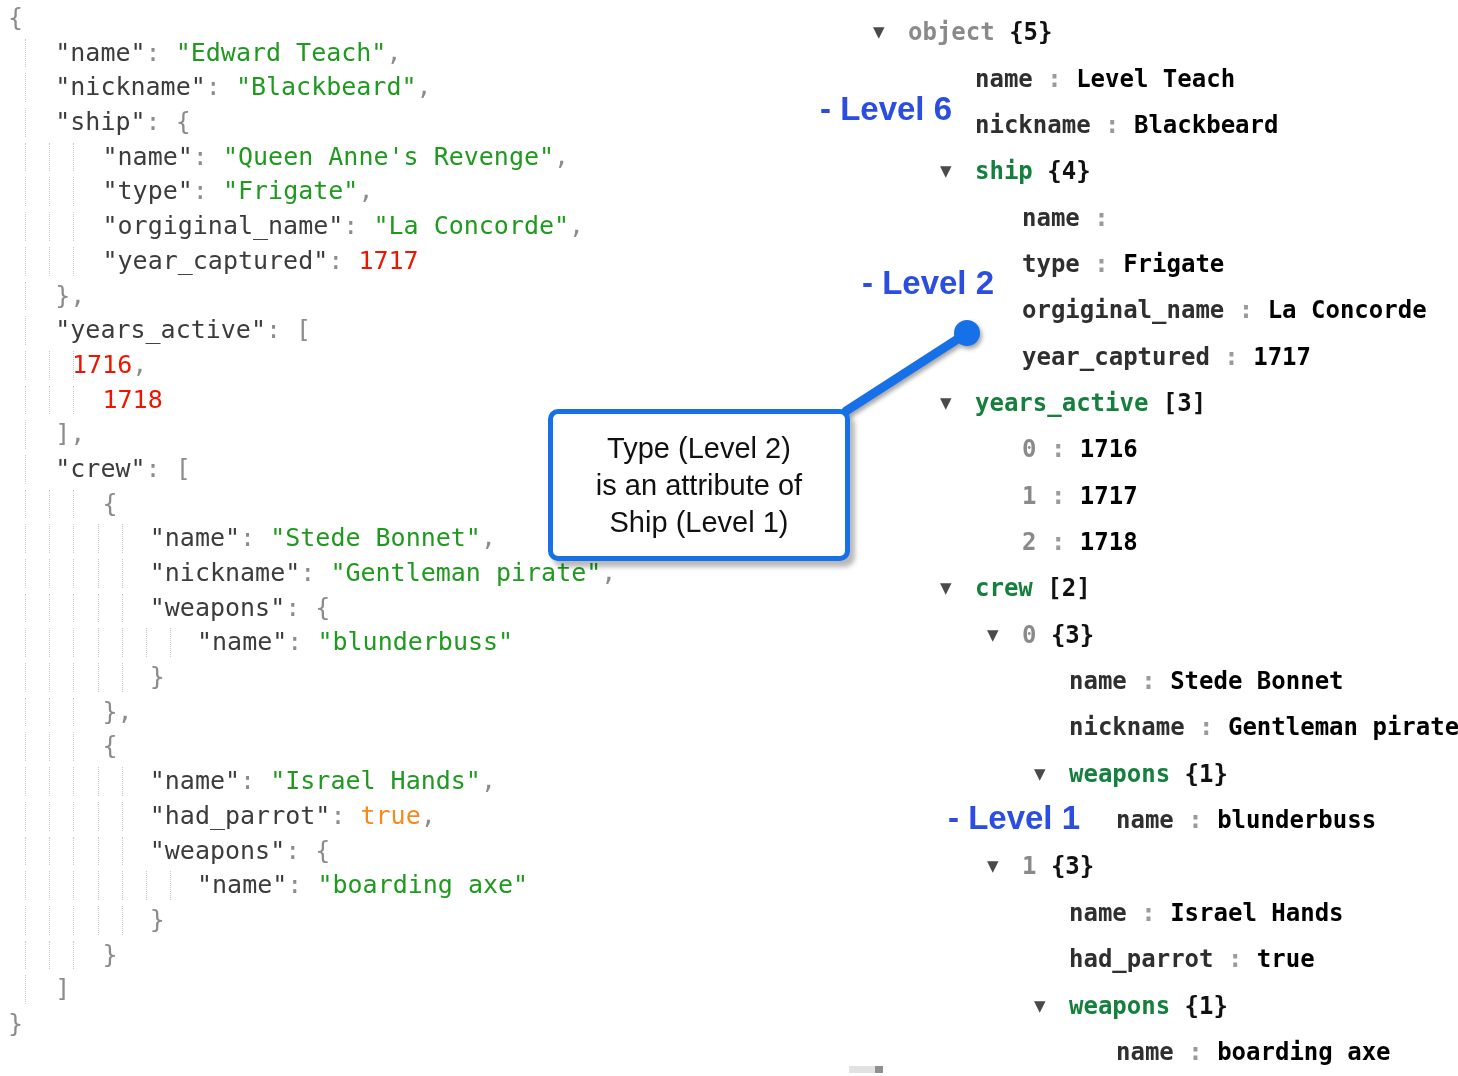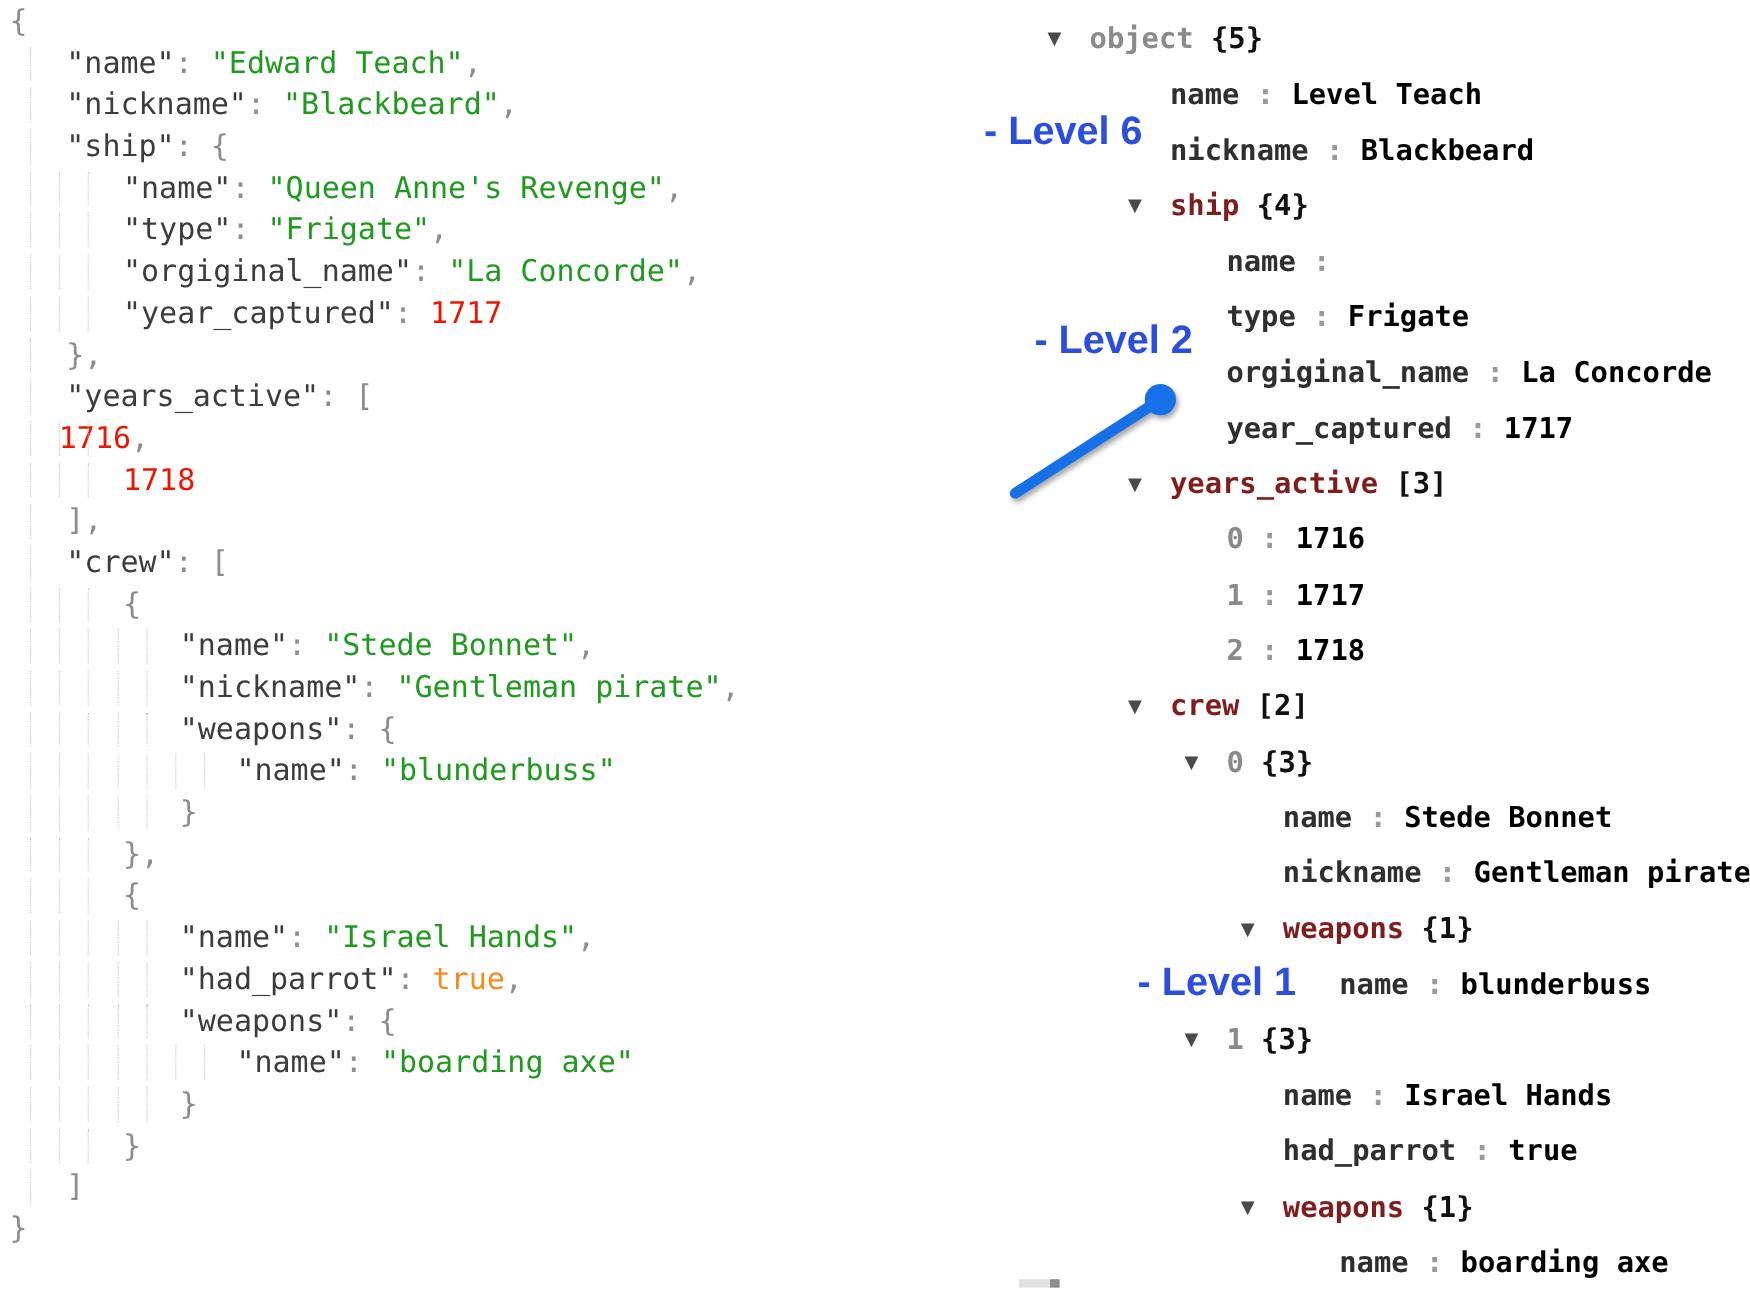--- a/index.html
+++ b/index.html
@@ -21,21 +21,21 @@
   .tree-panel{position:absolute;left:0;top:0;width:1458px;height:1076px;}
   .tree-row{position:absolute;left:0;width:100%;height:46.35px;
     display:flex;align-items:center;white-space:pre;
     font-family:"DejaVu Sans Mono","Liberation Mono",monospace;
     font-size:24px;font-weight:600;}
   .tri{position:absolute;top:50%;transform:translateY(-50%);
     font-family:"DejaVu Sans",sans-serif;font-size:15px;color:#4a4a4a;cursor:pointer;}
   .k-key{color:#2f2f2f;}
   .k-idx{color:#8a8a8a;}
   .k-gray{color:#8a8a8a;}
-  .k-ckey{color:#7f1d1d;}
+  .k-ckey{color:#15803d;}
   .t-sep{color:#9a9a9a;}
   .t-val{color:#000000;}
   .t-badge{color:#111111;}
 
   
   .lvl{position:absolute;font-family:"Liberation Sans",sans-serif;
     font-weight:700;font-size:33px;color:#2b4de0;white-space:nowrap;z-index:4;}
 
   
   .connector{position:absolute;left:0;top:0;z-index:2;pointer-events:none;}
@@ -58,21 +58,21 @@
       <div class="code-line" style="padding-left: 8px;"><span class="tk-punc">{</span></div>
       <div class="code-line" style="padding-left: 55.25px;"><span class="guide" style="left: 25px;"></span><span class="tk-key">"name"</span><span class="tk-punc">: </span><span class="tk-str">"Edward Teach"</span><span class="tk-punc">,</span></div>
       <div class="code-line" style="padding-left: 55.25px;"><span class="guide" style="left: 25px;"></span><span class="tk-key">"nickname"</span><span class="tk-punc">: </span><span class="tk-str">"Blackbeard"</span><span class="tk-punc">,</span></div>
       <div class="code-line" style="padding-left: 55.25px;"><span class="guide" style="left: 25px;"></span><span class="tk-key">"ship"</span><span class="tk-punc">: {</span></div>
       <div class="code-line" style="padding-left: 102.5px;"><span class="guide" style="left: 25px;"></span><span class="guide" style="left: 49.2px;"></span><span class="guide" style="left: 73.4px;"></span><span class="tk-key">"name"</span><span class="tk-punc">: </span><span class="tk-str">"Queen Anne's Revenge"</span><span class="tk-punc">,</span></div>
       <div class="code-line" style="padding-left: 102.5px;"><span class="guide" style="left: 25px;"></span><span class="guide" style="left: 49.2px;"></span><span class="guide" style="left: 73.4px;"></span><span class="tk-key">"type"</span><span class="tk-punc">: </span><span class="tk-str">"Frigate"</span><span class="tk-punc">,</span></div>
       <div class="code-line" style="padding-left: 102.5px;"><span class="guide" style="left: 25px;"></span><span class="guide" style="left: 49.2px;"></span><span class="guide" style="left: 73.4px;"></span><span class="tk-key">"orgiginal_name"</span><span class="tk-punc">: </span><span class="tk-str">"La Concorde"</span><span class="tk-punc">,</span></div>
       <div class="code-line" style="padding-left: 102.5px;"><span class="guide" style="left: 25px;"></span><span class="guide" style="left: 49.2px;"></span><span class="guide" style="left: 73.4px;"></span><span class="tk-key">"year_captured"</span><span class="tk-punc">: </span><span class="tk-num">1717</span></div>
       <div class="code-line" style="padding-left: 55.25px;"><span class="guide" style="left: 25px;"></span><span class="tk-punc">},</span></div>
       <div class="code-line" style="padding-left: 55.25px;"><span class="guide" style="left: 25px;"></span><span class="tk-key">"years_active"</span><span class="tk-punc">: [</span></div>
-      <div class="code-line" style="padding-left: 49px;"><span class="guide" style="left: 25px;"></span><span class="guide" style="left: 49.2px;"></span><span class="guide" style="left: 73.4px;"></span><span class="tk-num">1716</span><span class="tk-punc">,</span></div>
+      <div class="code-line" style="padding-left: 72px;"><span class="guide" style="left: 25px;"></span><span class="guide" style="left: 49.2px;"></span><span class="guide" style="left: 73.4px;"></span><span class="tk-num">1716</span><span class="tk-punc">,</span></div>
       <div class="code-line" style="padding-left: 102.5px;"><span class="guide" style="left: 25px;"></span><span class="guide" style="left: 49.2px;"></span><span class="guide" style="left: 73.4px;"></span><span class="tk-num">1718</span></div>
       <div class="code-line" style="padding-left: 55.25px;"><span class="guide" style="left: 25px;"></span><span class="tk-punc">],</span></div>
       <div class="code-line" style="padding-left: 55.25px;"><span class="guide" style="left: 25px;"></span><span class="tk-key">"crew"</span><span class="tk-punc">: [</span></div>
       <div class="code-line" style="padding-left: 102.5px;"><span class="guide" style="left: 25px;"></span><span class="guide" style="left: 49.2px;"></span><span class="guide" style="left: 73.4px;"></span><span class="tk-punc">{</span></div>
       <div class="code-line" style="padding-left: 149.75px;"><span class="guide" style="left: 25px;"></span><span class="guide" style="left: 49.2px;"></span><span class="guide" style="left: 73.4px;"></span><span class="guide" style="left: 97.6px;"></span><span class="guide" style="left: 121.8px;"></span><span class="tk-key">"name"</span><span class="tk-punc">: </span><span class="tk-str">"Stede Bonnet"</span><span class="tk-punc">,</span></div>
       <div class="code-line" style="padding-left: 149.75px;"><span class="guide" style="left: 25px;"></span><span class="guide" style="left: 49.2px;"></span><span class="guide" style="left: 73.4px;"></span><span class="guide" style="left: 97.6px;"></span><span class="guide" style="left: 121.8px;"></span><span class="tk-key">"nickname"</span><span class="tk-punc">: </span><span class="tk-str">"Gentleman pirate"</span><span class="tk-punc">,</span></div>
       <div class="code-line" style="padding-left: 149.75px;"><span class="guide" style="left: 25px;"></span><span class="guide" style="left: 49.2px;"></span><span class="guide" style="left: 73.4px;"></span><span class="guide" style="left: 97.6px;"></span><span class="guide" style="left: 121.8px;"></span><span class="tk-key">"weapons"</span><span class="tk-punc">: {</span></div>
       <div class="code-line" style="padding-left: 197px;"><span class="guide" style="left: 25px;"></span><span class="guide" style="left: 49.2px;"></span><span class="guide" style="left: 73.4px;"></span><span class="guide" style="left: 97.6px;"></span><span class="guide" style="left: 121.8px;"></span><span class="guide" style="left: 146px;"></span><span class="guide" style="left: 170.2px;"></span><span class="tk-key">"name"</span><span class="tk-punc">: </span><span class="tk-str">"blunderbuss"</span></div>
       <div class="code-line" style="padding-left: 149.75px;"><span class="guide" style="left: 25px;"></span><span class="guide" style="left: 49.2px;"></span><span class="guide" style="left: 73.4px;"></span><span class="guide" style="left: 97.6px;"></span><span class="guide" style="left: 121.8px;"></span><span class="tk-punc">}</span></div>
       <div class="code-line" style="padding-left: 102.5px;"><span class="guide" style="left: 25px;"></span><span class="guide" style="left: 49.2px;"></span><span class="guide" style="left: 73.4px;"></span><span class="tk-punc">},</span></div>
@@ -117,18 +117,23 @@
       <div class="tree-row" style="top: 889.65px; padding-left: 1069px;"><span class="k-key">name</span><span class="t-sep"> : </span><span class="t-val">Israel Hands</span></div>
       <div class="tree-row" style="top: 936px; padding-left: 1069px;"><span class="k-key">had_parrot</span><span class="t-sep"> : </span><span class="t-val">true</span></div>
       <div class="tree-row" style="top: 982.35px; padding-left: 1069px;"><span class="tri" style="left: 1034px;">▼</span><span class="k-ckey">weapons</span><span> </span><span class="t-badge">{1}</span></div>
       <div class="tree-row" style="top: 1028.7px; padding-left: 1116px;"><span class="k-key">name</span><span class="t-sep"> : </span><span class="t-val">boarding axe</span></div>
     </div>
 
   <div class="lvl" style="left:820px;top:90px">- Level 6</div>
   <div class="lvl" style="left:862px;top:264px">- Level 2</div>
   <div class="lvl" style="left:948px;top:799px">- Level 1</div>
 
+  <div class="callout">
+    <div class="callout-line">Type (Level 2)</div>
+    <div class="callout-line">is an attribute of</div>
+    <div class="callout-line">Ship (Level 1)</div>
+  </div>
 
   <div class="scroll-art">
     <span class="scroll-thumb"></span>
   </div>
 
 </div>
 
 </body></html>

